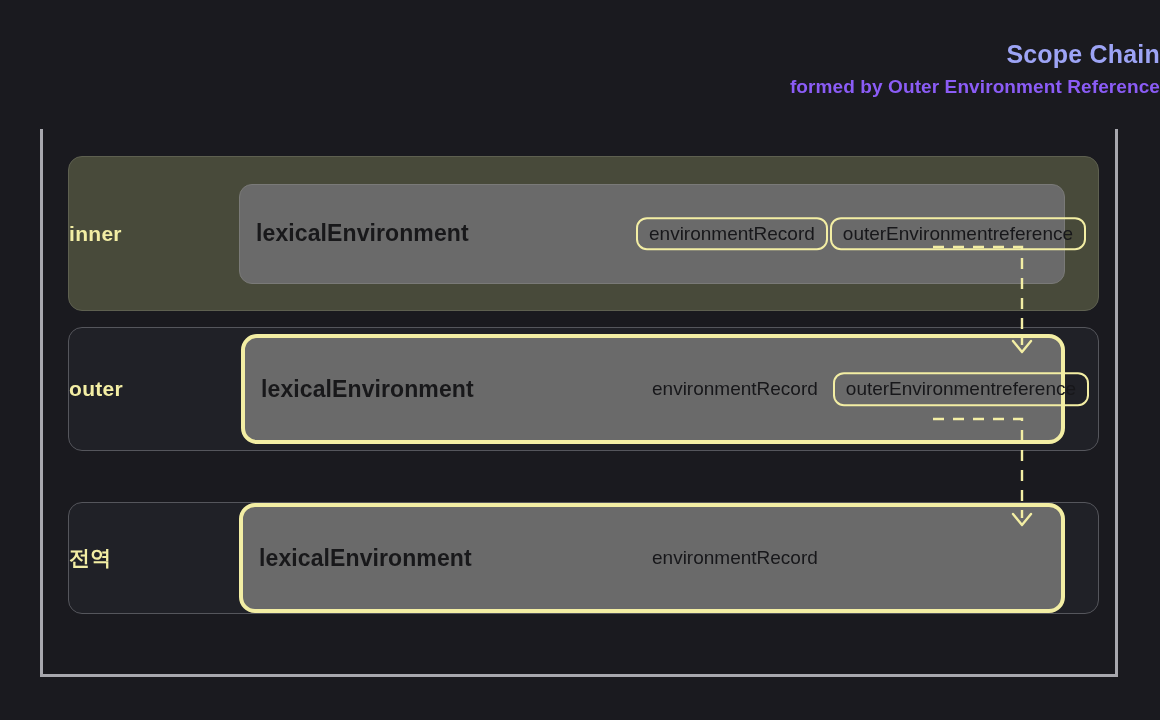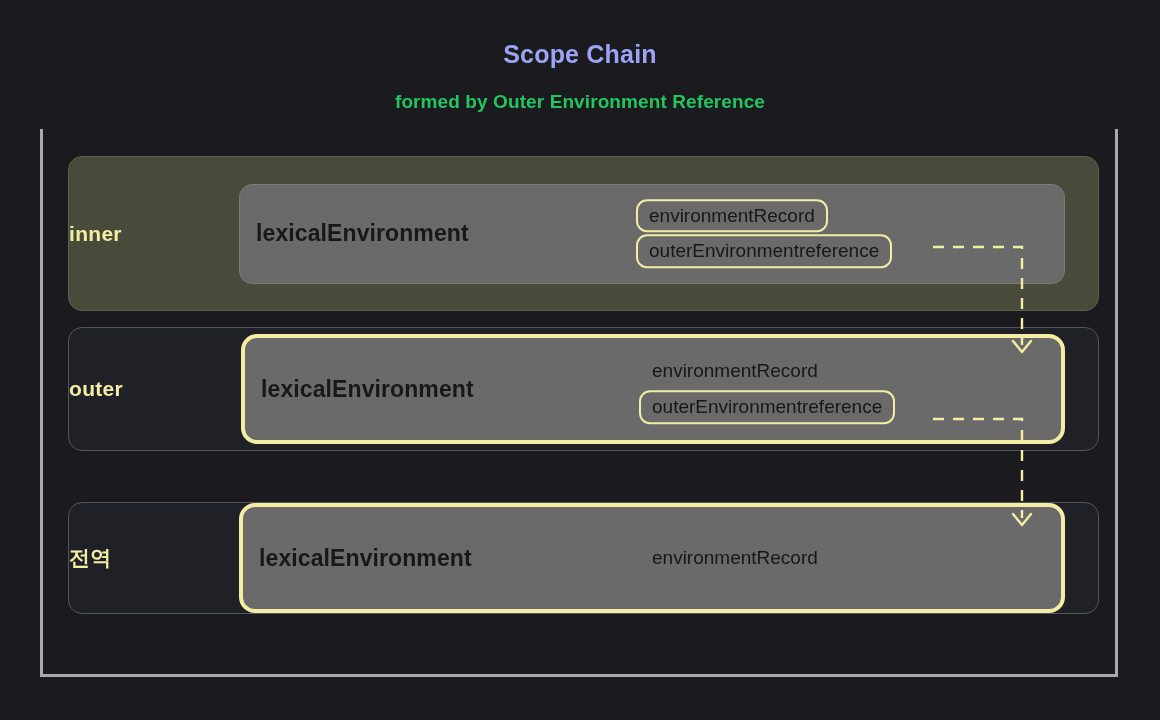--- a/index.html
+++ b/index.html
@@ -14,34 +14,34 @@
     overflow: hidden;
     position: relative;
   }
 
   
   #header {
     position: absolute;
     top: 0; left: 0;
     width: 1160px;
     padding-top: 40px;
-    text-align: center;
+    text-align: right;
   }
   #title {
     font-size: 25px;
     font-weight: bold;
     color: #9da4f5;
     line-height: 1.12;
     letter-spacing: 0.2px;
   }
   #subtitle {
     font-size: 19px;
     font-weight: bold;
-    color: #22c55e;
-    margin-top: 23px;
+    color: #8b5cf6;
+    margin-top: 8px;
     line-height: 1.12;
     letter-spacing: 0.1px;
   }
 
   
   #scope-container {
     position: absolute;
     left: 40px;
     top: 129px;
     width: 1078px;
@@ -112,21 +112,21 @@
     white-space: nowrap;
     letter-spacing: 0.1px;
   }
 
   .slots {
     position: absolute;
     left: 396px;
     top: 50%;
     transform: translateY(-50%);
     display: flex;
-    flex-direction: column;
+    flex-direction: row;
     align-items: flex-start;
     gap: 2px;
   }
   #row-outer .slots  { left: 394px; }
   #row-global .slots { left: 396px; }
 
   .slot {
     font-size: 19px;
     color: #17171a;
     padding: 3px 11px;

